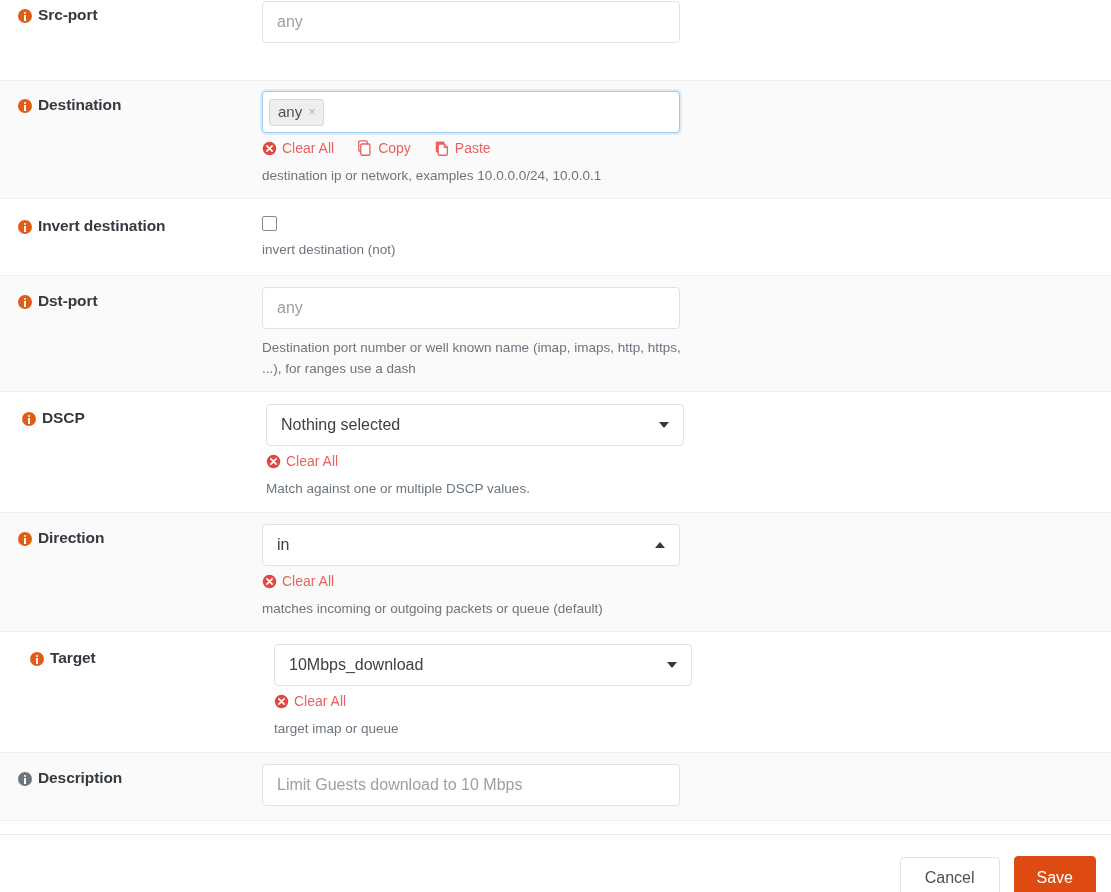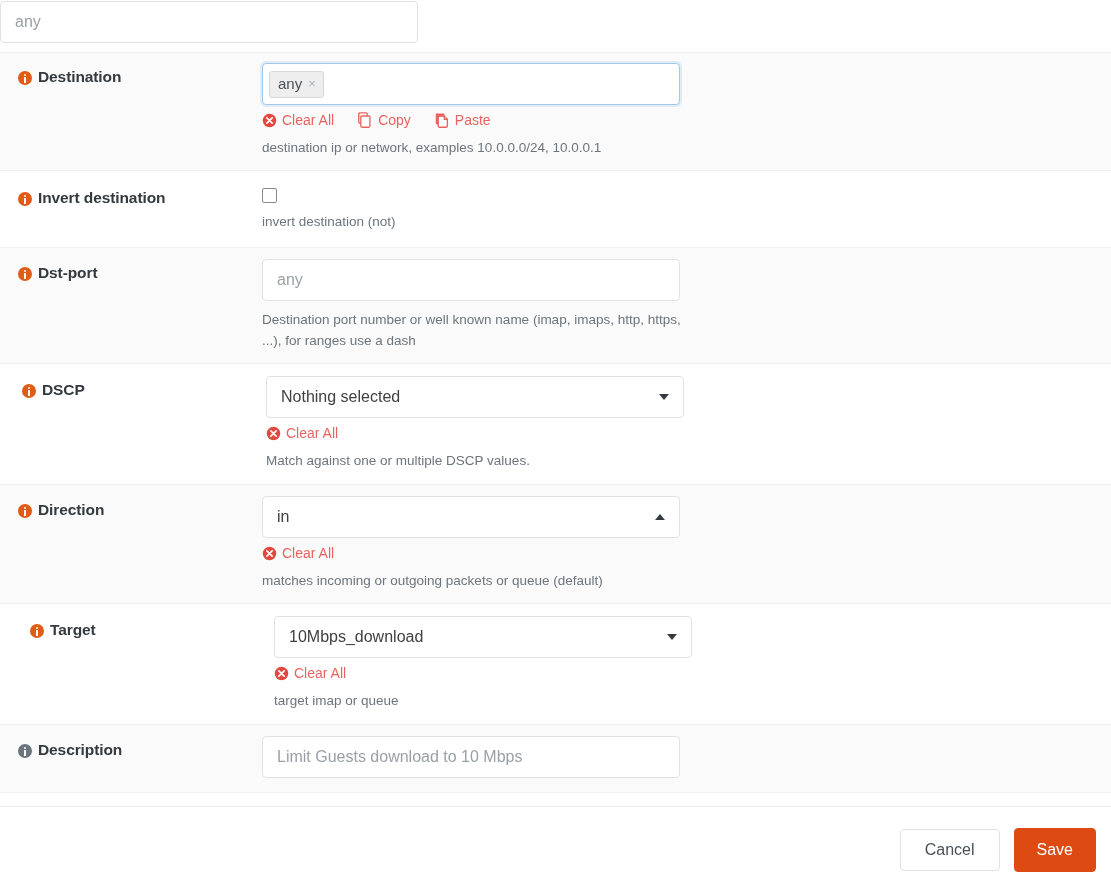--- a/index.html
+++ b/index.html
@@ -224,34 +224,38 @@
   }
   .btn-save {
     background: #dd4b13;
     border: 1px solid #dd4b13;
     color: #ffffff;
     padding: 13px 22px;
   }
 
   
   .r-srcport   { padding: 0 0 8px 0; }
-  .r-dest      { padding: 10px 0 12px 0; }
+  .r-dest      { padding: 10px 0 12px 0; margin-top: 28px; }
   .r-invert    { padding: 12px 0 14px 0; }
   .r-dstport   { padding: 11px 0 12px 0; }
   .r-dscp      { padding: 11px 0 12px 4px; }
   .r-direction { padding: 11px 0 12px 0; }
   .r-target    { padding: 11px 0 12px 12px; }
   .r-desc      { padding: 11px 0 14px 0; }
 </style>
 </head>
 <body>
 
 <div class="form">
 
   <div class="row r-srcport">
+    <div class="label-col">
+      <span class="info-icon"></span>
+      <span class="lbl-text">Src-port</span>
+    </div>
     <div class="field-col">
       <input class="text-input" type="text" placeholder="any" style="">
     </div>
   </div>
 
   <div class="row striped r-dest">
     <div class="label-col">
       <span class="info-icon"></span>
       <span class="lbl-text">Destination</span>
     </div>

